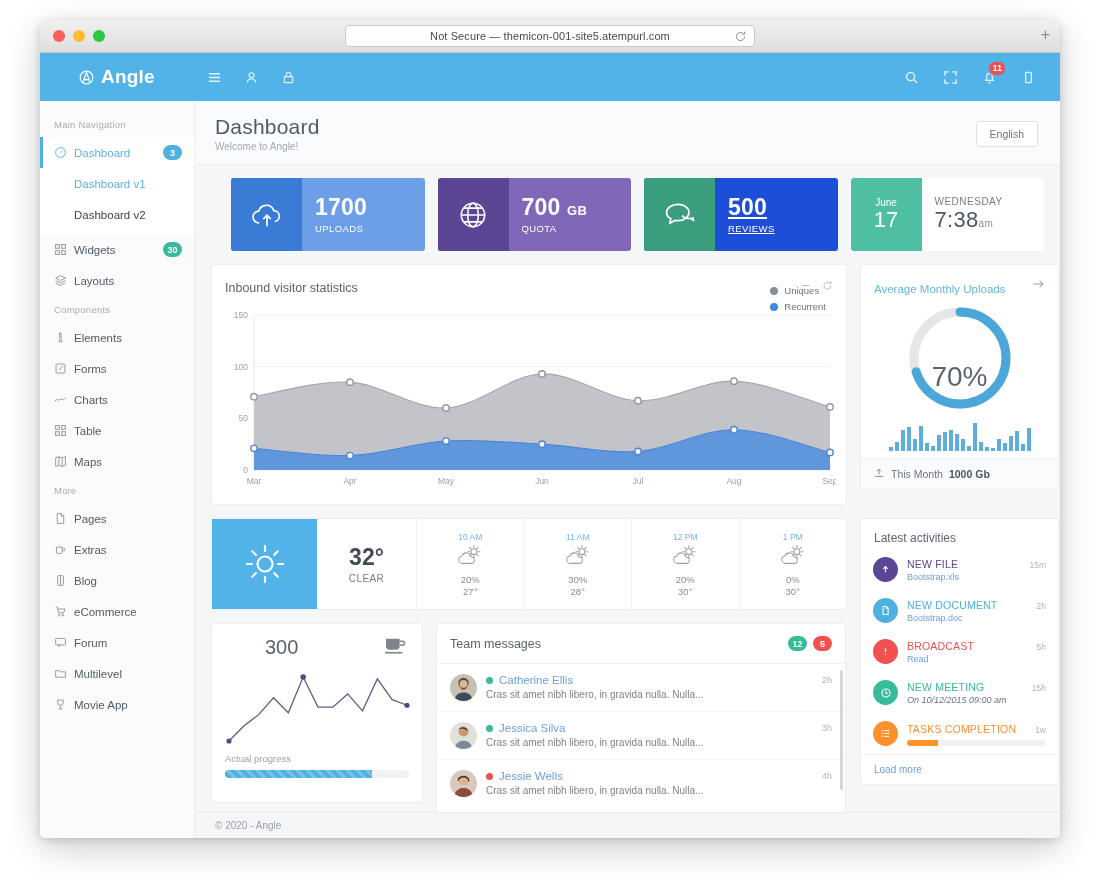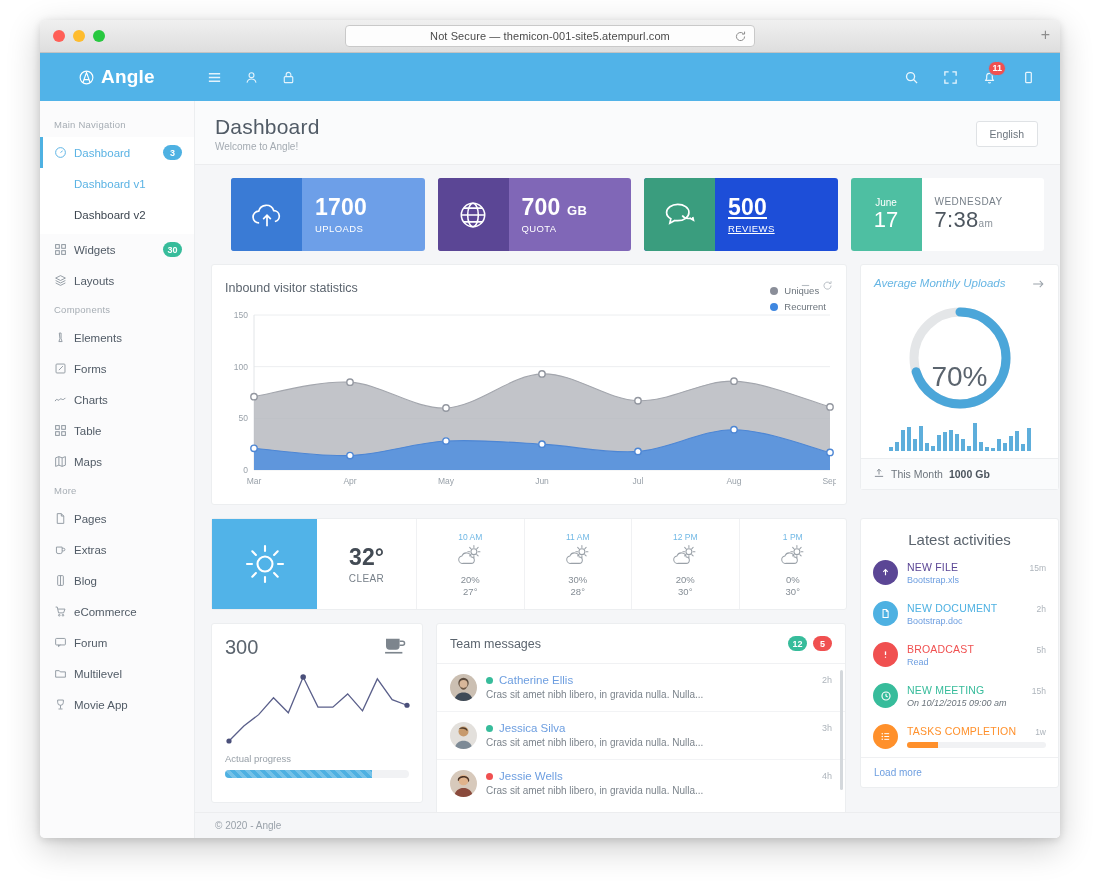--- a/index.html
+++ b/index.html
@@ -164,21 +164,21 @@
   .panel-tools { margin-left: auto; display: flex; gap: 11px; color: #b6bcc2; align-items: center; }
 
   
   .chart-area { padding: 2px 10px 8px 10px; }
   .legend { position: absolute; right: 20px; top: 20px; }
   .legend-row { display: flex; align-items: center; gap: 6px; margin-bottom: 5px; font-size: 9.5px; color: #6d757d; }
   .legend-dot { width: 8px; height: 8px; border-radius: 50%; }
 
   
   .donut-panel { height: 226px; position: relative; }
-  .donut-head { display: flex; align-items: flex-start; padding: 12px 13px 0 13px; font-style: italic; }
+  .donut-head { display: flex; align-items: flex-end; padding: 12px 13px 0 13px; }
   .donut-head .t { font-size: 11.5px; color: #67b6e4; }
   .donut-head .arr { margin-left: auto; color: #9aa2aa; }
   .donut-wrap { display: flex; justify-content: center; margin-top: 6px; }
   .donut-center {
     position: absolute; left: 0; right: 0; top: 96px; text-align: center;
     font-size: 28px; color: #5b646e;
   }
   .spark { display: flex; align-items: flex-end; justify-content: center; gap: 2px; height: 30px; margin-top: 6px; }
   .spark i { width: 4px; background: #5eaedb; display: block; }
   .donut-foot {
@@ -199,21 +199,21 @@
     flex: 1; display: flex; flex-direction: column; align-items: center;
     justify-content: center; gap: 1px; border-right: 1px solid #f0f1f3;
   }
   .w-hour:last-child { border-right: none; }
   .w-hour .hh { font-size: 8.5px; color: #71b8e5; }
   .w-hour .pp { font-size: 9.5px; color: #858d95; }
   .w-hour .tt { font-size: 9.5px; color: #858d95; }
 
   
   .card-300 { height: 180px; padding: 12px 13px; position: relative; }
-  .card-300 .num { font-size: 20px; color: #5b646e; }
+  .card-300 .num { font-size: 20px; color: #5b646e; margin-left: 40px; }
   .card-300 .cup { position: absolute; right: 14px; top: 12px; color: #7d858d; }
   .card-300 .lbl { font-size: 9.5px; color: #98a0a8; margin-top: 4px; }
   .progress {
     height: 8px; border-radius: 4px; background: #f1f2f4; margin-top: 6px; overflow: hidden;
   }
   .progress .bar {
     height: 100%; background: #4eb1e2;
     background-image: linear-gradient(45deg, rgba(255,255,255,.22) 25%, transparent 25%, transparent 50%, rgba(255,255,255,.22) 50%, rgba(255,255,255,.22) 75%, transparent 75%, transparent);
     background-size: 10px 10px;
   }
@@ -237,22 +237,22 @@
   .msg-time { margin-left: auto; font-size: 9px; color: #aeb5bc; }
   .msg-text { font-size: 10px; color: #7c848c; margin-top: 3px; }
   .msg-scroll {
     position: absolute; right: 2px; top: 6px; width: 3px; height: 120px;
     background: #d4d8dc; border-radius: 2px;
   }
   .msg-foot { padding: 10px 13px; display: flex; }
 
   
   .act-panel { position: relative; }
-  .act-head { padding: 12px 13px 4px 13px; font-size: 15px; color: #5b646e; text-align: center; }
-  .act-item { display: flex; padding: 8px 12px; align-items: center; }
+  .act-head { padding: 12px 13px 4px 13px; font-size: 12px; color: #5b646e; }
+  .act-item { display: flex; padding: 8px 12px; align-items: flex-end; }
   .act-ic {
     width: 25px; height: 25px; border-radius: 50%; flex-shrink: 0; margin-right: 9px;
     display: flex; align-items: center; justify-content: center; color: #fff;
   }
   .act-body { flex: 1; min-width: 0; }
   .act-top { display: flex; align-items: baseline; }
   .act-title { font-size: 10.5px; letter-spacing: .2px; }
   .act-time { margin-left: auto; font-size: 8.5px; color: #aeb5bc; }
   .act-desc { font-size: 9px; color: #6d9ee0; margin-top: 2px; }
   .act-desc.italic { font-style: italic; color: #6a737b; }

